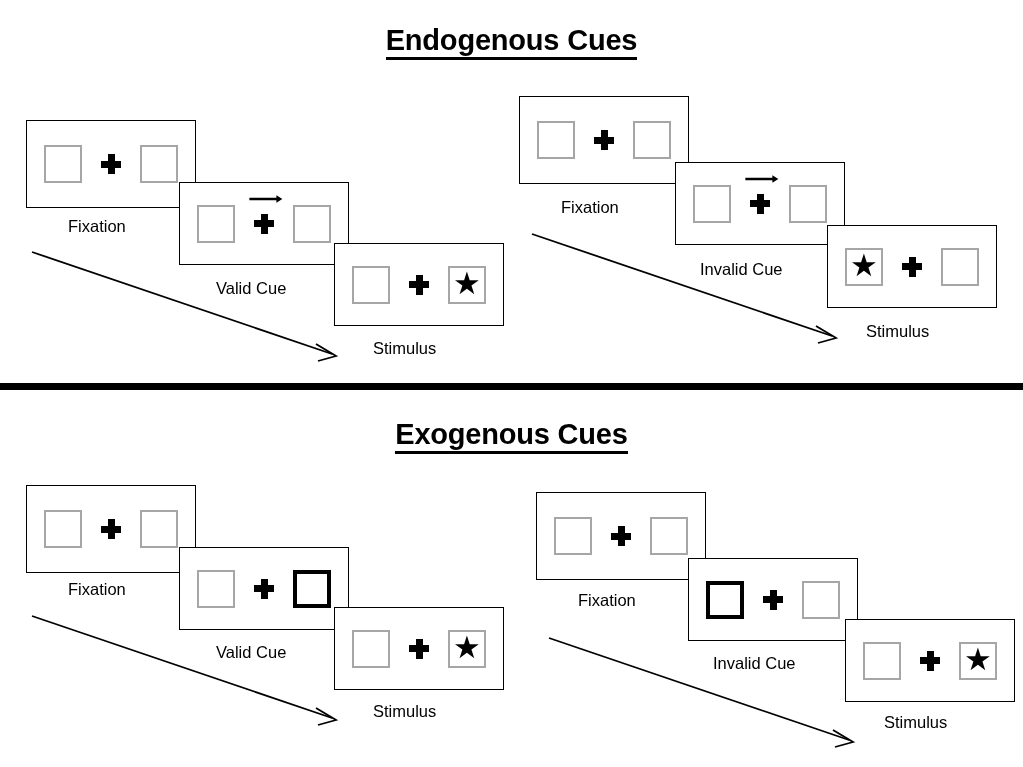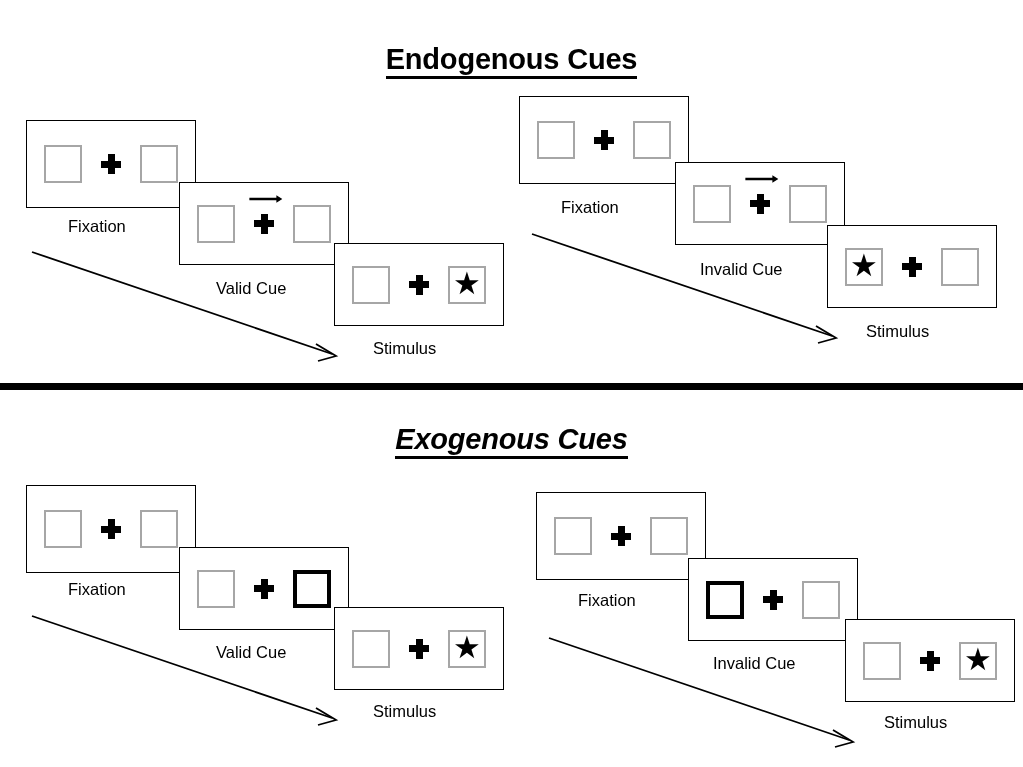--- a/index.html
+++ b/index.html
@@ -21,21 +21,20 @@
 
   
   .section-title {
     position: absolute;
     width: 100%;
     left: 0;
     text-align: center;
     font-size: 29px;
     font-weight: bold;
     letter-spacing: -0.2px;
-    margin-top: 19px;
   }
   .section-title span {
     border-bottom: 3px solid #000;
     padding-bottom: 1px;
   }
 
   
   .divider {
     position: absolute;
     left: 0;
@@ -234,21 +233,21 @@
   </div>
   <div class="stage-label" style="left:866px; top:322px;">Stimulus</div>
 
   <svg class="time-arrow" style="left:528px; top:228px; width:320px; height:120px;" viewBox="0 0 320 120">
     <line x1="4" y1="6" x2="304" y2="108" stroke="#000" stroke-width="1.8"></line>
     <polyline points="288,98 308,110 290,115" fill="none" stroke="#000" stroke-width="1.8"></polyline>
   </svg>
 
   <div class="divider" style="top:383px;"></div>
 
-  <div class="section-title" style="top:404px;font-style:italic;">
+  <div class="section-title" style="top:418px;">
     <span>Exogenous Cues</span>
   </div>
 
   <div class="panel" style="left:26px; top:485px; width:170px; height:88px;">
     <div class="panel-inner">
       <div class="sbox"></div>
       <div class="crosswrap">
         <div class="fixcross"></div>
       </div>
       <div class="sbox"></div>

